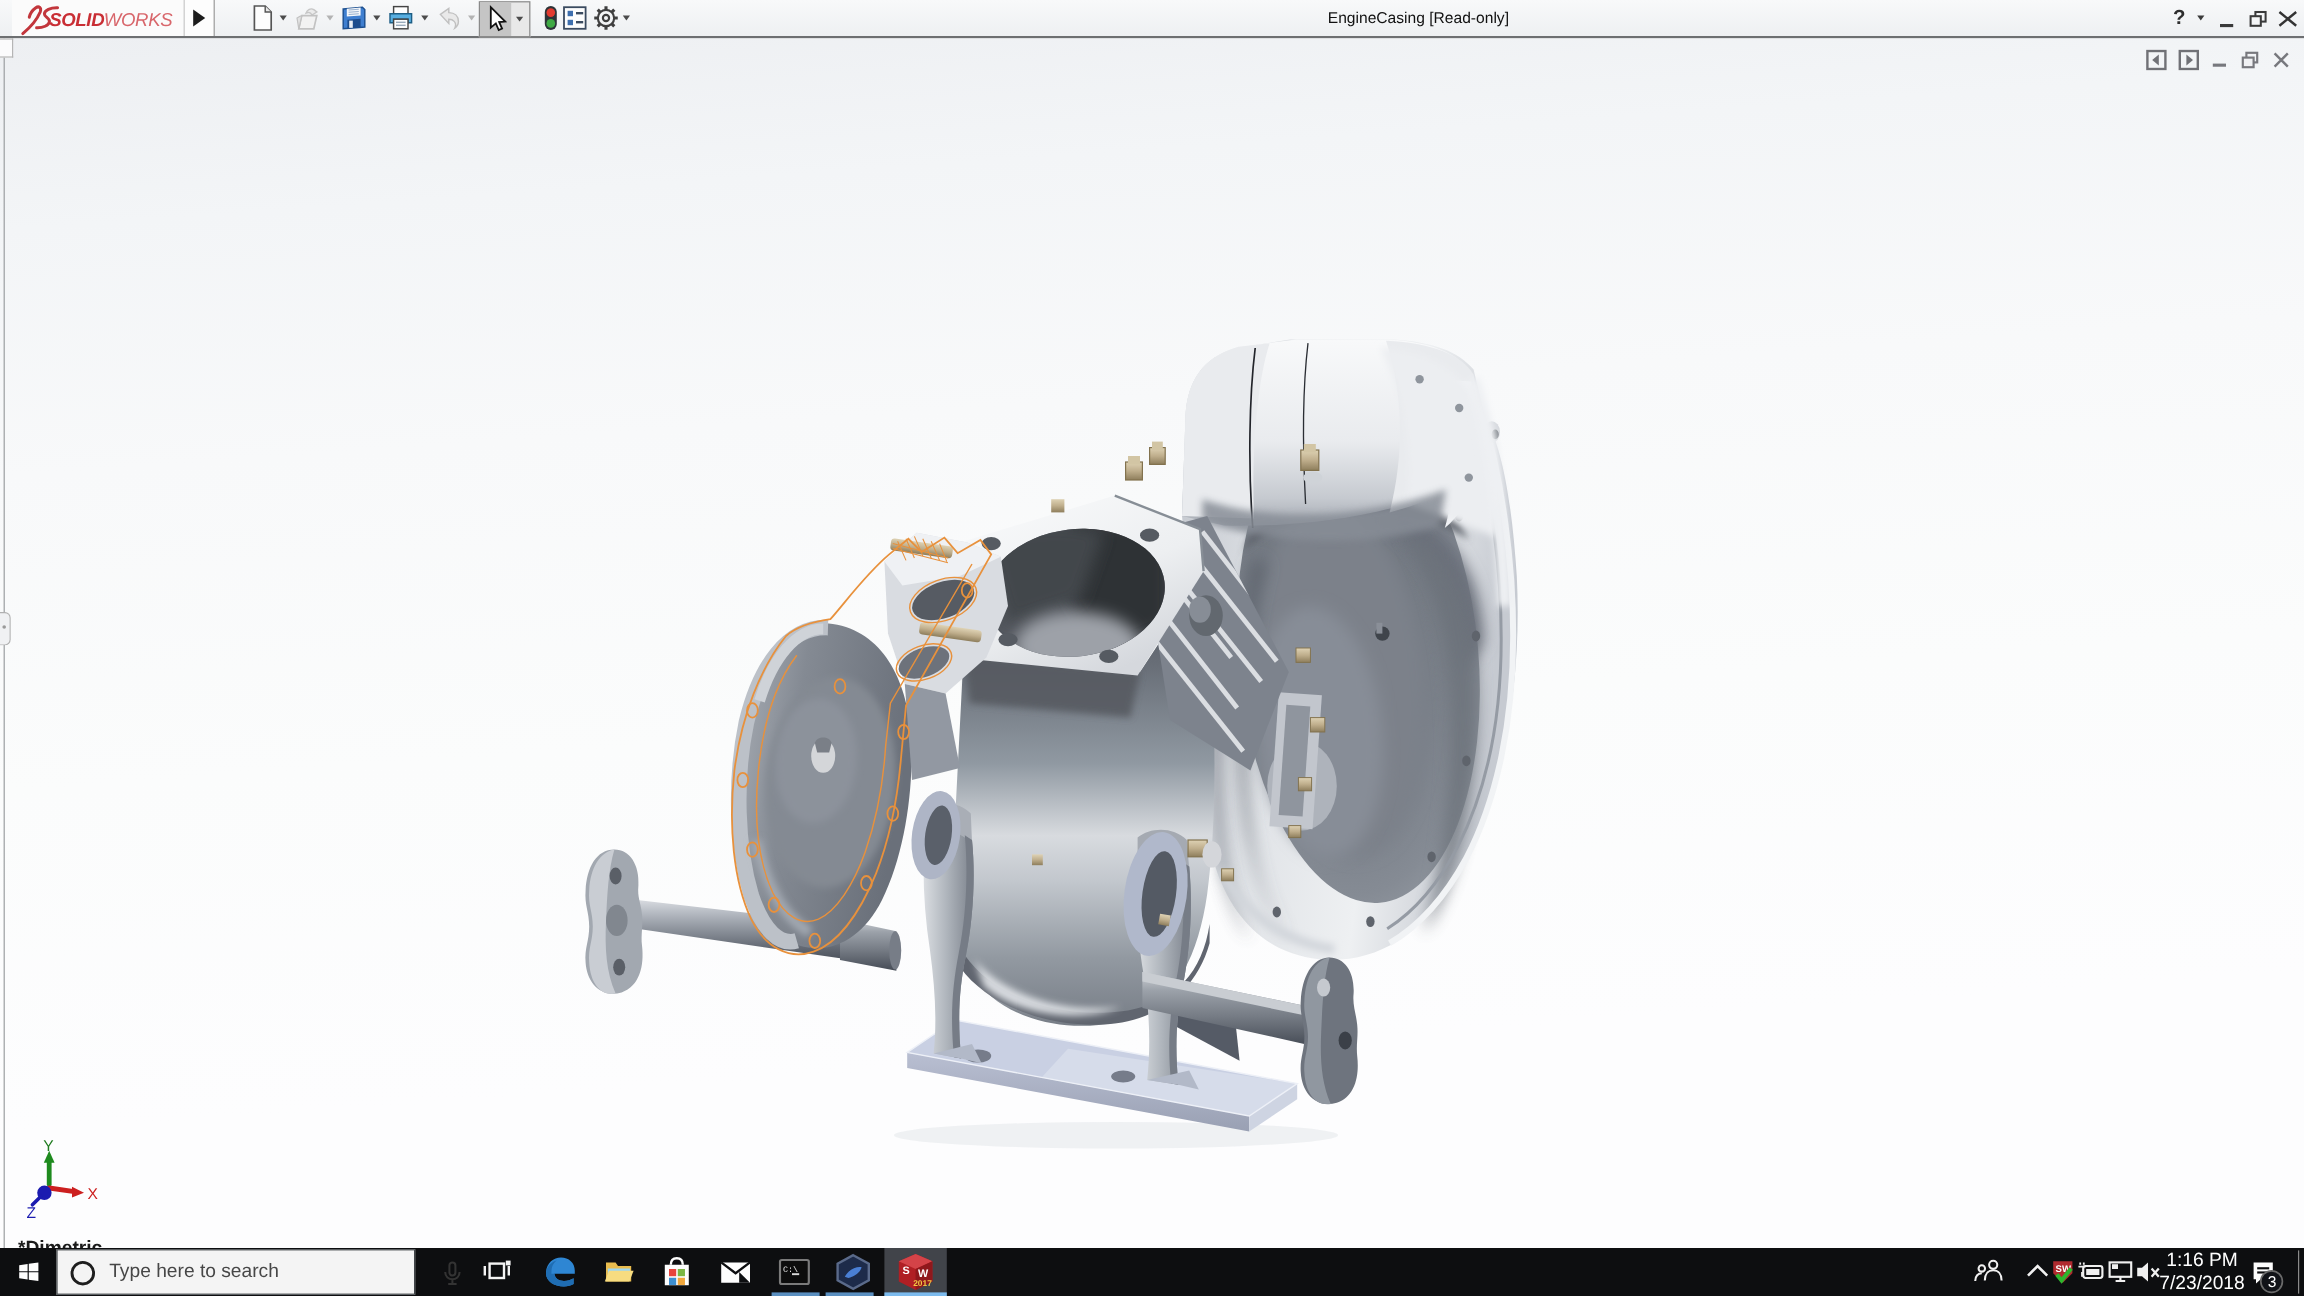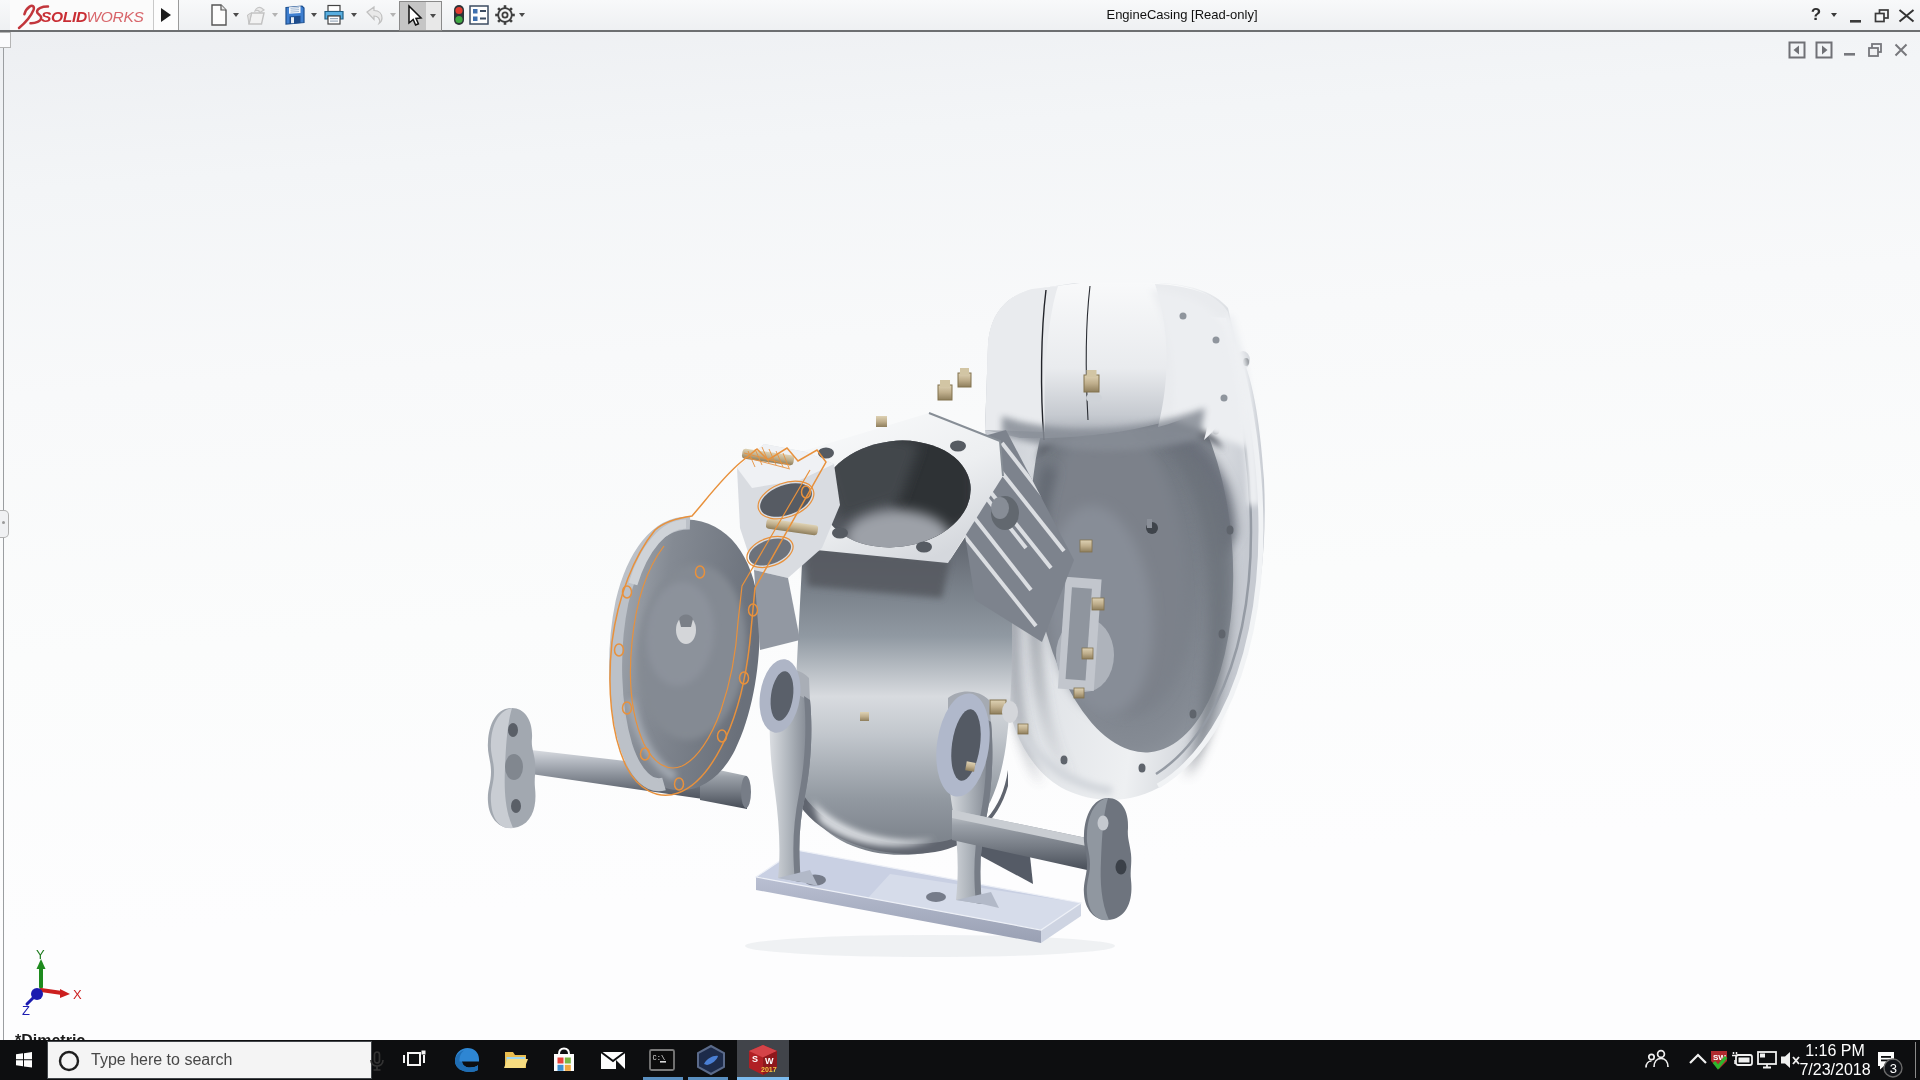--- a/index.html
+++ b/index.html
@@ -32,21 +32,21 @@
     }
   #lefttab{position:absolute;left:0;top:478px;width:8px;height:26px;background:#f0f1f3;
     border:1px solid #b0b0b0;border-left:none;border-radius:0 5px 5px 0;}
   #lefttab:after{content:"";position:absolute;left:2px;top:10px;width:3px;height:3px;
     border-radius:50%;background:#9a9a9a;}
   #dimetric{position:absolute;left:15px;top:1000px;font-size:16px;color:#1b1b1b;font-weight:bold;}
   .vwb{position:absolute;top:9px;}
 
   
   #taskbar{position:absolute;left:0;top:1040px;width:1920px;height:40px;background:#0d0e10;}
-  #search{position:absolute;left:47px;top:1px;width:325px;height:38px;background:#f4f4f4;
+  #search{position:absolute;left:47px;top:1px;width:299px;height:38px;background:#f4f4f4;
     border:1px solid #42464a;box-sizing:border-box;}
   #search span{position:absolute;left:43px;top:9px;font-size:16px;color:#474747;}
   .tico{position:absolute;top:0;width:48px;height:40px;}
   .runline{position:absolute;top:37px;height:3px;background:#76b9ed;}
   #traytime{position:absolute;left:1787px;top:1px;width:96px;height:38px;color:#fff;
     font-size:16px;text-align:center;line-height:19px;}
 </style>
 </head>
 <body>
 <div id="stage">

